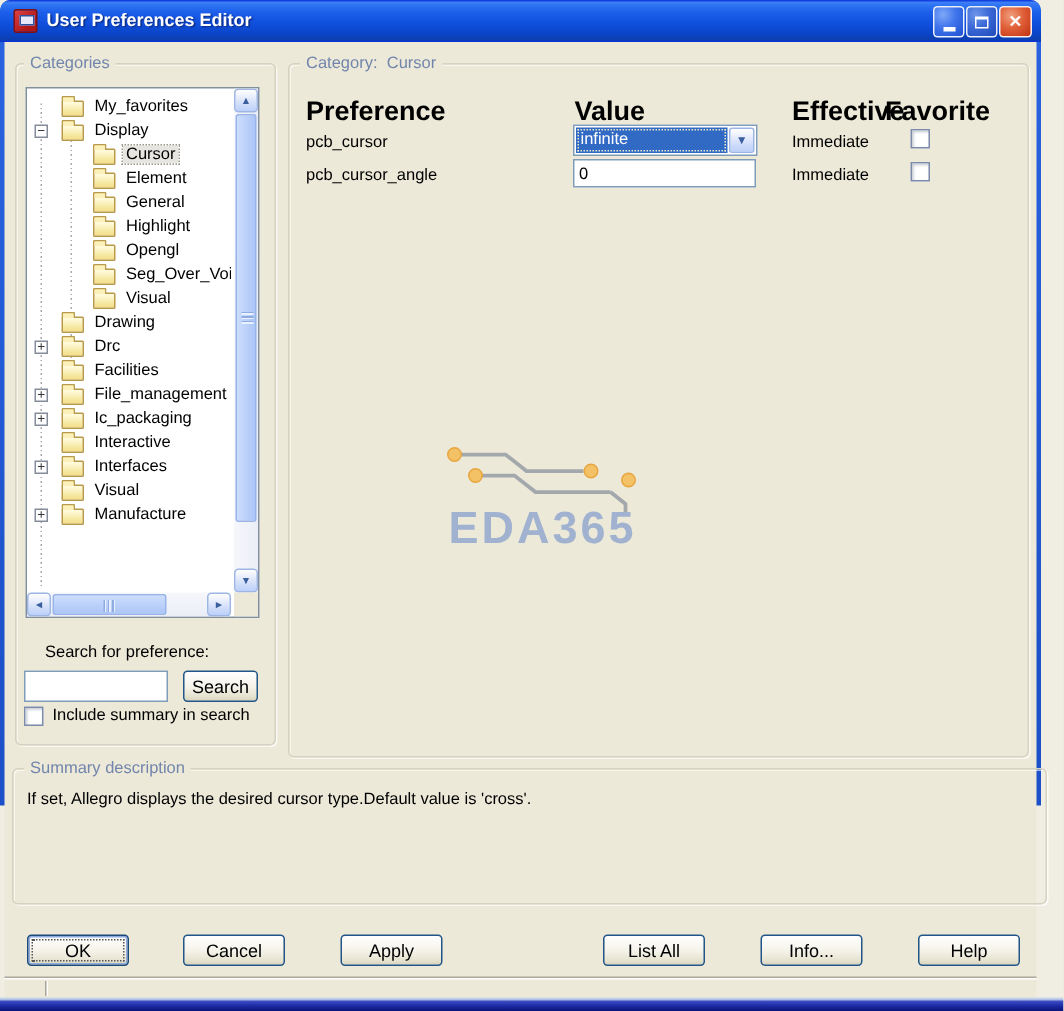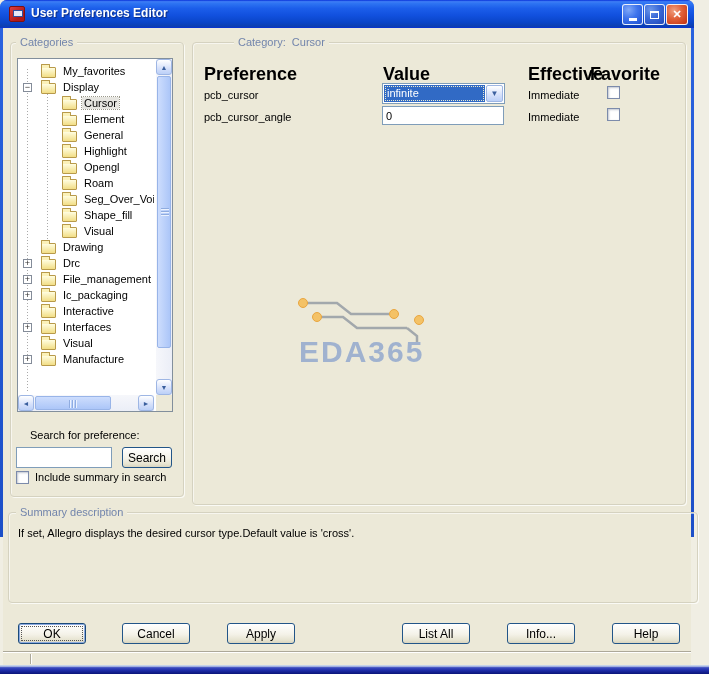--- a/index.html
+++ b/index.html
@@ -238,43 +238,40 @@
     <div class="trow lvl1">
       <span class="folder"></span>
       <span class="tlabel">Highlight</span>
     </div>
     <div class="trow lvl1">
       <span class="folder"></span>
       <span class="tlabel">Opengl</span>
     </div>
     <div class="trow lvl1">
       <span class="folder"></span>
-      <span class="tlabel">Roam</span>
-    </div>
-    <div class="trow lvl1">
-      <span class="folder"></span>
       <span class="tlabel">Seg_Over_Voi</span>
     </div>
     <div class="trow lvl1">
       <span class="folder"></span>
-      <span class="tlabel">Shape_fill</span>
-    </div>
-    <div class="trow lvl1">
-      <span class="folder"></span>
       <span class="tlabel">Visual</span>
     </div>
     <div class="trow lvl0">
       <span class="exp hidden"></span>
       <span class="folder"></span>
       <span class="tlabel">Drawing</span>
     </div>
     <div class="trow lvl0">
       <span class="exp">+</span>
       <span class="folder"></span>
       <span class="tlabel">Drc</span>
+    </div>
+    <div class="trow lvl0">
+      <span class="exp hidden"></span>
+      <span class="folder"></span>
+      <span class="tlabel">Facilities</span>
     </div>
     <div class="trow lvl0">
       <span class="exp">+</span>
       <span class="folder"></span>
       <span class="tlabel">File_management</span>
     </div>
     <div class="trow lvl0">
       <span class="exp">+</span>
       <span class="folder"></span>
       <span class="tlabel">Ic_packaging</span>
@@ -318,21 +315,21 @@
   <div class="corner"></div>
 </div>
 
 <span class="label" style="left:17px; top:429px;margin-left:13px;">Search for preference:</span>
 <input class="edit" style="left: 16px; top: 447px; width: 96px; height: 21px;" value="">
 <button class="btn" style="left:122px; top:447px; width:50px;">Search</button>
 <span class="cb" style="left:16px; top:471px;"></span>
 <span class="label" style="left:35px; top:471px;">Include summary in search</span>
 
 <div class="gbox" style="left:192px; top:42px; width:494px; height:463px;"></div>
-<span class="gbox-label" style="left:200px; top:36px;margin-left:34px;"><span>Category:</span>&nbsp;&nbsp;<span>Cursor</span></span>
+<span class="gbox-label" style="left:200px; top:36px;"><span>Category:</span>&nbsp;&nbsp;<span>Cursor</span></span>
 
 <span class="col-header" style="left:204px; top:64px;">Preference</span>
 <span class="col-header" style="left:383px; top:64px;">Value</span>
 <span class="col-header" style="left:528px; top:64px;">Effective</span>
 <span class="col-header" style="left:590px; top:64px;">Favorite</span>
 
 <span class="pref-name" style="left:204px; top:89px;">pcb_cursor</span>
 <div class="combo">
   <span class="sel-text">infinite</span>
   <span class="drop">▼</span>

